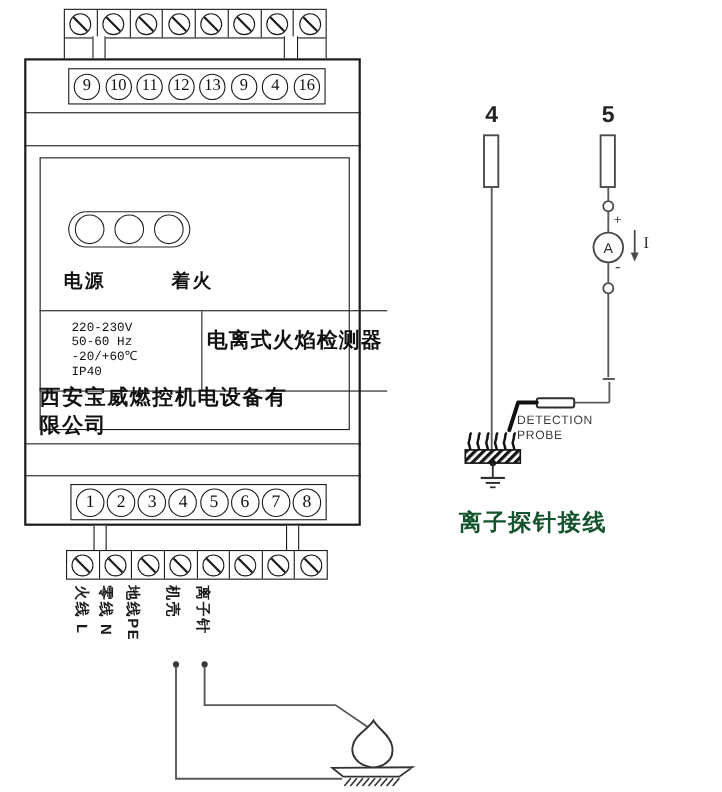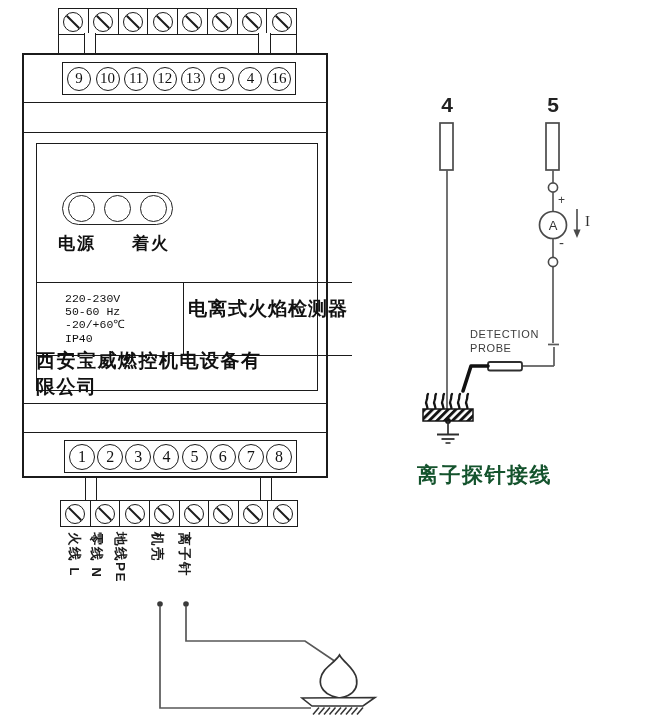--- a/index.html
+++ b/index.html
@@ -31,21 +31,21 @@
               justify-content:center;font-family:"Liberation Serif",serif;background:#fff;
               line-height:1;}
   .num-top .num-circle{width:22px;height:22px;font-size:15px;}
   .num-bot .num-circle{width:24px;height:24px;font-size:16px;}
 
   
   .panel{border:1.9px solid #1b1b1b;background:#fff;}
   .led-pill{border:1.7px solid #222;border-radius:17px;display:flex;align-items:center;
             justify-content:space-between;padding:0 5px;background:#fff;}
   .led{width:25px;height:25px;border:1.8px solid #222;border-radius:50%;background:#fff;}
-  .ind-label{font-weight:bold;font-size:17px;letter-spacing:2px;color:#111;}
+  .ind-label{font-weight:bold;font-size:17px;letter-spacing:2px;color:#111;margin-top:12px;}
 
   .spec-row{border-top:1.8px solid #1b1b1b;border-bottom:1.8px solid #1b1b1b;display:flex;}
   .spec-left{width:118px;border-right:1.8px solid #1b1b1b;
              font-family:"Liberation Mono",monospace;font-size:11.5px;line-height:13.2px;
              padding:9px 0 0 29px;color:#111;}
   .spec-right{flex:1;text-align:center;padding-top:7px;}
   .model{font-family:"Liberation Mono",monospace;font-weight:bold;font-size:17px;
          letter-spacing:5px;color:#111;}
   .model-desc{font-weight:bold;font-size:19px;letter-spacing:1px;margin-top:6px;color:#111;}
   .company-row{display:flex;align-items:center;justify-content:center;font-weight:bold;
@@ -53,21 +53,21 @@
 
   
   .wlabel{position:absolute;transform-origin:0 0;transform:rotate(90deg);
           white-space:nowrap;font-size:13.5px;font-weight:600;letter-spacing:1.5px;color:#1b1b1b;}
 
   
   .dg-num{font-size:21px;font-weight:bold;color:#222;width:22px;text-align:center;}
   .dg-sign{font-size:12px;color:#3d3d3d;}
   .dg-A{font-size:13px;color:#333;width:22px;text-align:center;}
   .dg-I{font-family:"Liberation Serif",serif;font-size:15px;color:#333;}
-  .probe-label{font-size:11px;letter-spacing:0.6px;line-height:13.5px;color:#3c3c3c;}
+  .probe-label{font-size:11px;letter-spacing:0.6px;line-height:13.5px;color:#3c3c3c;margin-top:48px;}
   .caption{font-weight:800;font-size:21px;letter-spacing:1.5px;color:#14532d;}
   svg{position:absolute;left:0;top:0;}
 </style>
 </head>
 <body>
 
 <div id="stage">
 
   <div class="abs screw-block" style="left:58px;top:8px;width:239px;height:47px;">
     <div class="screw-row" style="height:25px;border-bottom:1.7px solid #1b1b1b;">
@@ -117,21 +117,21 @@
   <div class="abs hline" style="left:22px;top:132px;width:306px;"></div>
 
   <div class="abs panel" style="left:36px;top:143px;width:282px;height:248px;"></div>
 
   <div class="abs led-pill" style="left:62px;top:192px;width:111px;height:33px;">
     <span class="led"></span>
     <span class="led"></span>
     <span class="led"></span>
   </div>
   <div class="abs ind-label" style="left:58px;top:232px;">电源</div>
-  <div class="abs ind-label" style="left:132px;top:232px;font-family:Liberation Serif, serif;">着火</div>
+  <div class="abs ind-label" style="left:156px;top:232px;font-family:Liberation Serif, serif;">着火</div>
 
   <div class="abs spec-row" style="left:36px;top:282px;width:316px;height:74px;">
     <div class="spec-left" style="display:block;">
         <div class="spec-line">220-230V</div>
         <div class="spec-line">50-60 Hz</div>
         <div class="spec-line">-20/+60℃</div>
         <div class="spec-line">IP40</div>
       </div>
     <div class="spec-right">
       <div class="model-desc">电离式火焰检测器</div>

